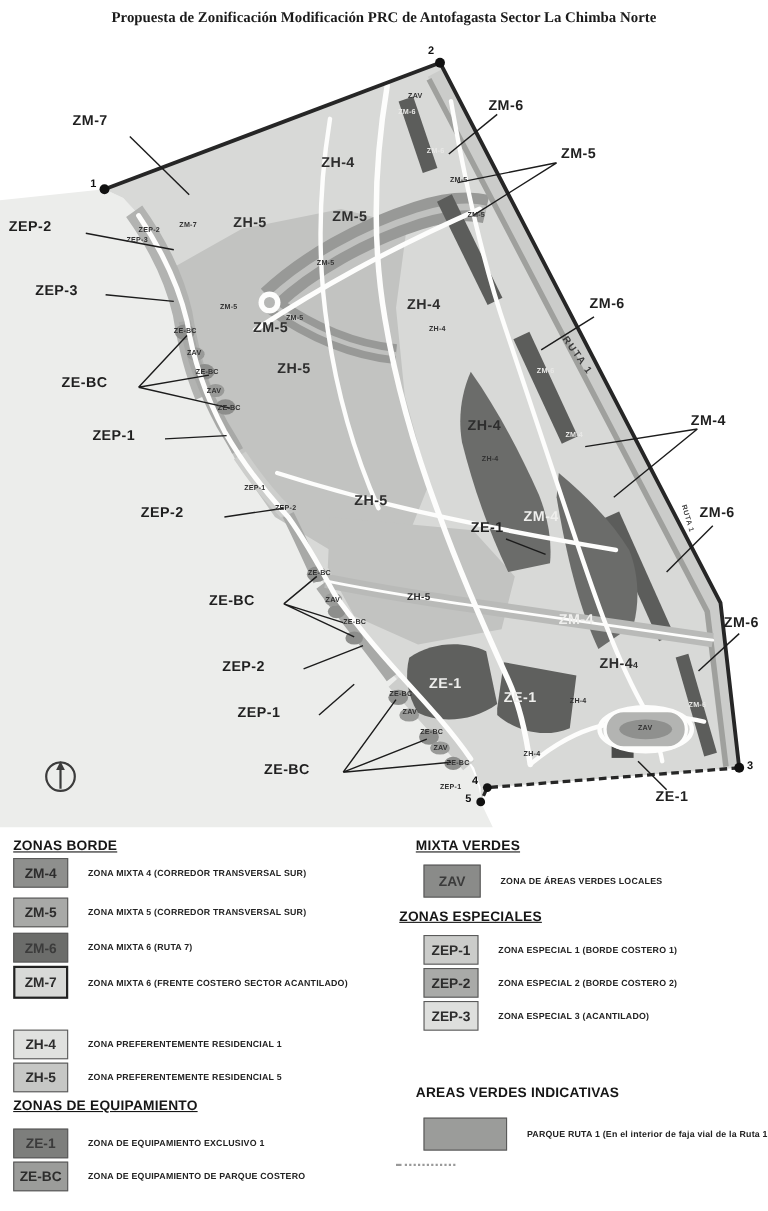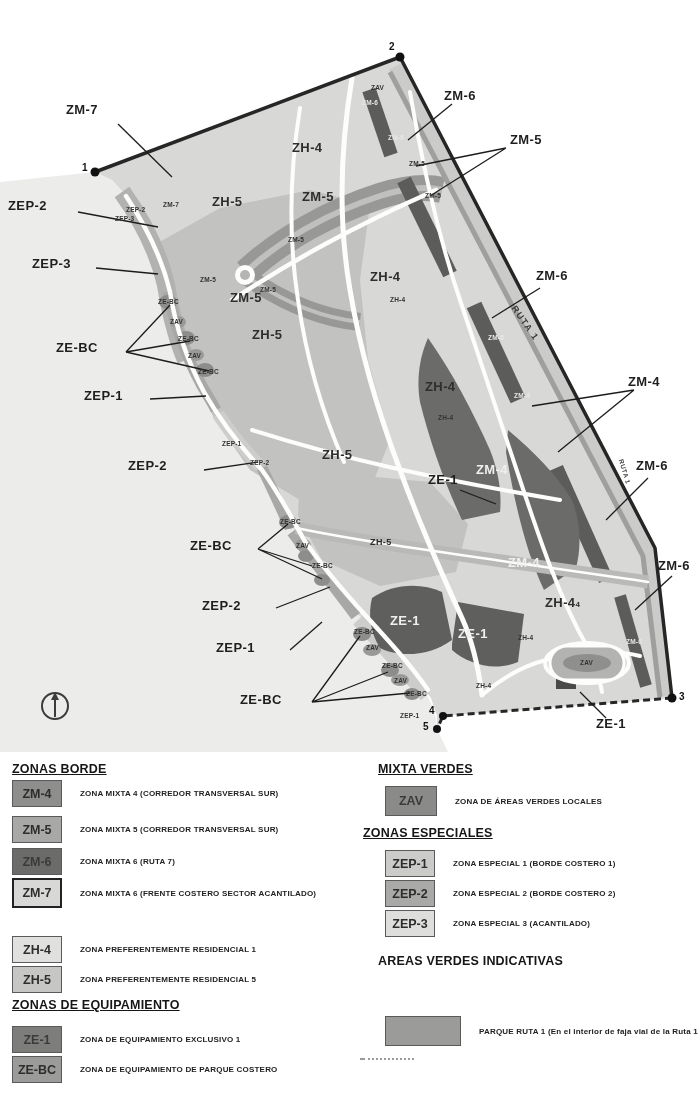--- a/index.html
+++ b/index.html
@@ -15,36 +15,37 @@
   .wl{color:#efefed;}
   .tl{position:absolute;font-weight:700;font-size:6.5px;color:#333;letter-spacing:.2px;white-space:nowrap;}
   .tl.w{color:#e8e8e6;}
   .vx{position:absolute;font-weight:700;font-size:10px;color:#111;}
   .ruta{position:absolute;font-weight:700;font-size:9px;color:#3a3a3a;letter-spacing:1.5px;transform:rotate(55deg);}
   .ruta2{position:absolute;font-weight:700;font-size:6.5px;color:#444;letter-spacing:.5px;transform:rotate(73deg);}
   .sub4{font-size:8px;}
   
   .lhead{position:absolute;font-weight:700;font-size:12.5px;color:#161616;letter-spacing:.2px;
          text-decoration:underline;white-space:nowrap;}
-  .lhead.nounder{text-decoration:none;}
+  .lhead.nounder{text-decoration:none;margin-top:32px;}
   .lrow{position:absolute;display:flex;align-items:center;}
   .swatch{display:flex;align-items:center;justify-content:center;width:50px;height:27px;
           border:1.5px solid #5a5a5a;font-weight:700;font-size:12.5px;color:#2d2d2d;box-sizing:border-box;}
   .swatch.darktext{color:#3b3b3b;}
   .swatch.blackborder{border:2px solid #222;}
   .ldesc{font-weight:700;font-size:8px;color:#222;letter-spacing:.2px;white-space:nowrap;}
   .lrow .ldesc{margin-left:18px;}
   #faint-dashes{position:absolute;left:368px;top:1058px;width:46px;border-top:2px dotted #9a9a9a;}
   #faint-dash2{position:absolute;left:360px;top:1058px;width:5px;border-top:2px solid #999;}
 </style>
 </head>
 <body>
 
 <div id="page">
 
+  <div id="doc-title">Propuesta de Zonificación Modificación PRC de Antofagasta Sector La Chimba Norte</div>
 
   <div id="map">
     <svg width="698" height="755" viewBox="0 0 698 755">
 
       <path fill="#ecedeb" d="M95,172 L112,180 C120,188 136,206 155,234 C166,262 170,292 175,322 C186,352 200,380 214,405 C232,428 248,448 262,466 C272,486 282,508 295,532 C314,560 333,585 352,608 C374,632 396,656 416,678 C431,698 437,716 437,729 L448,752 L0,752 L0,182 Z"></path>
 
       <path fill="#d8d9d7" d="M112,180 L95,172 L400,57 L655,548 L672,698 L443,716 L437,729 L437,716 L431,698 L416,678 L396,656 L374,632 L352,608 L333,585 L314,560 L295,532 L282,508 L272,486 L262,466 L248,448 L232,428 L214,405 L200,380 L186,352 L175,322 L170,292 L166,262 L155,234 L136,206 Z"></path>
 
       <path fill="#c2c3c1" d="M156,244 L220,208 L310,190 L370,205 L360,280 L368,360 L390,440 L370,490 L300,500 L250,470 L215,420 L190,370 L170,320 L158,280 Z"></path>
       <path fill="#c2c3c1" d="M300,470 L430,482 L468,524 L456,572 L380,586 L322,560 L298,516 Z"></path>

